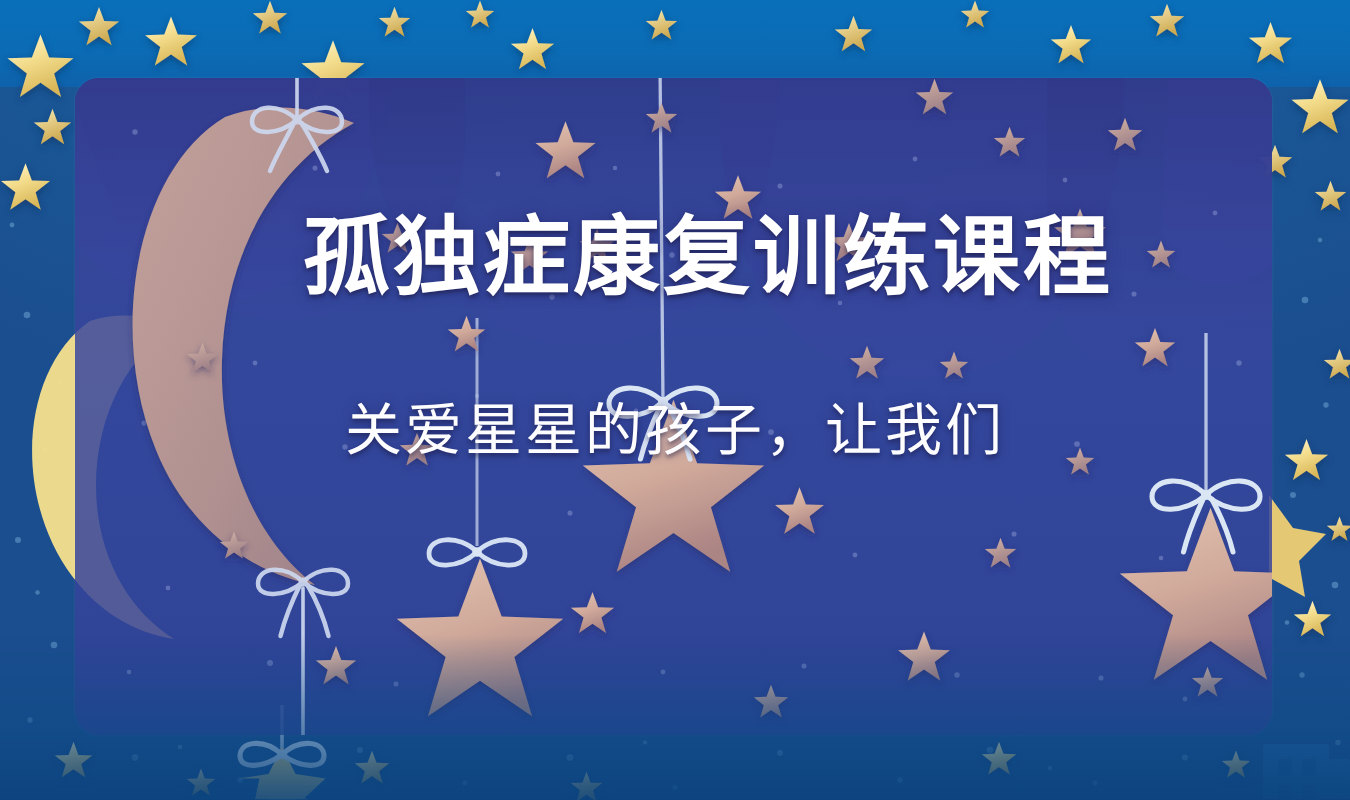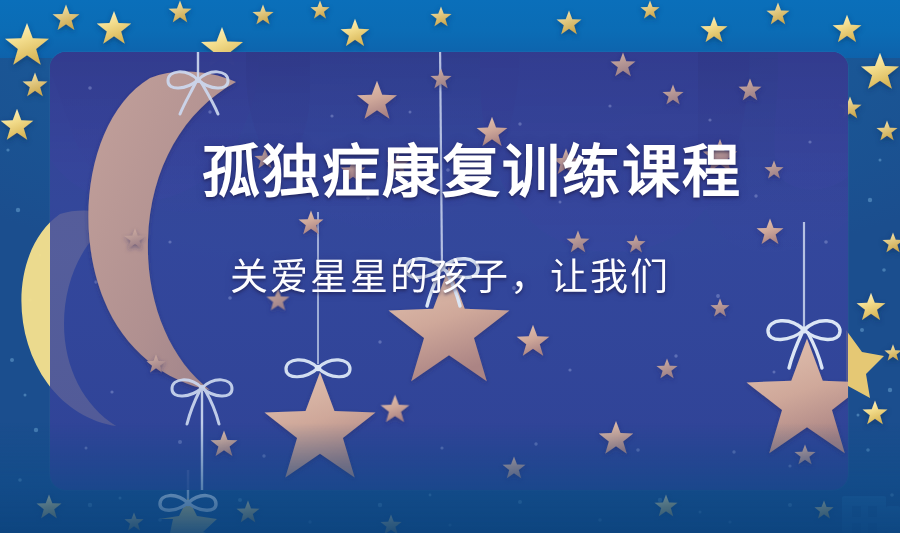--- a/index.html
+++ b/index.html
@@ -79,21 +79,21 @@
     font-weight: 700;
     letter-spacing: 2px;
     color: #ffffff;
     text-shadow:
       0 2px 3px rgba(25,22,60,0.55),
       0 0 10px rgba(40,40,110,0.45);
     white-space: nowrap;
     padding-left: 44px;
   }
   .subtitle {
-    margin: 4px;
+    margin: 15px;
     padding-top: 40px;
   }
   .sub-line {
     display: block;
     font-size: 38px;
     line-height: 1.62;
     font-weight: 400;
     letter-spacing: 2px;
     color: #fdfdff;
     text-shadow:

